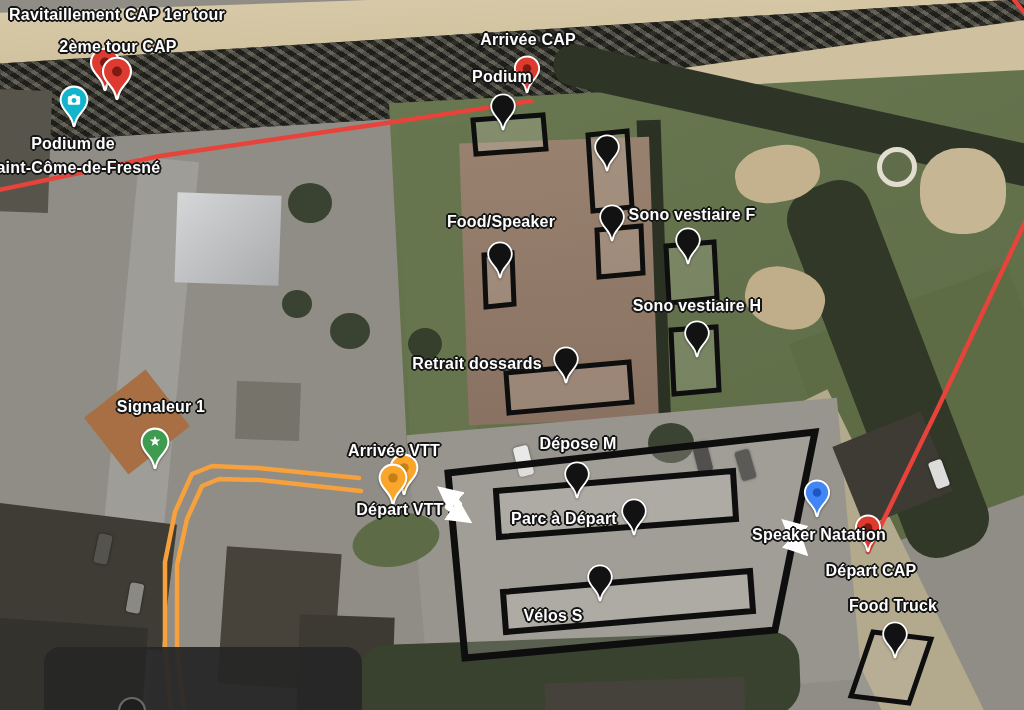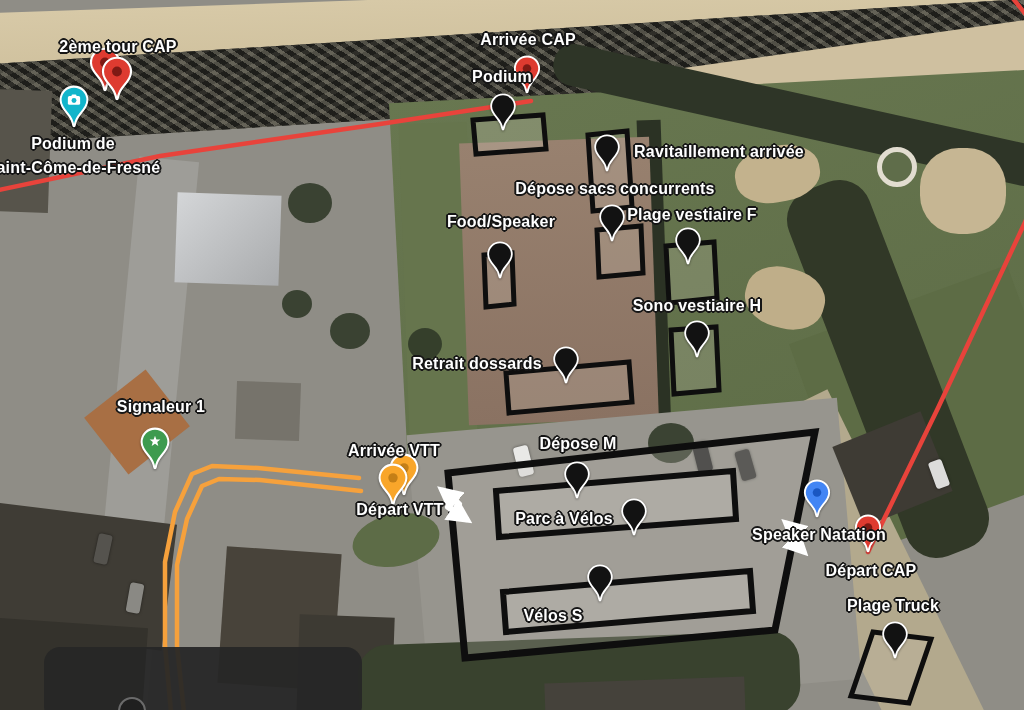--- a/index.html
+++ b/index.html
@@ -206,38 +206,37 @@
       <svg width="28" height="38" viewBox="0 0 30 42">
         <path d="M15 1.6 C7.7 1.6 1.9 7.4 1.9 14.7 C1.9 20 5 23.7 8.6 27.8 C11.3 30.9 13.5 34.2 14.3 39.5 C14.45 40.6 15.55 40.6 15.7 39.5 C16.5 34.2 18.7 30.9 21.4 27.8 C25 23.7 28.1 20 28.1 14.7 C28.1 7.4 22.3 1.6 15 1.6 Z" style="fill:var(--pin-black);stroke:#fff;stroke-width:2;"></path>
       </svg>
     </span>
   <span class="pin" style="left:895px;top:659px;">
       <svg width="28" height="38" viewBox="0 0 30 42">
         <path d="M15 1.6 C7.7 1.6 1.9 7.4 1.9 14.7 C1.9 20 5 23.7 8.6 27.8 C11.3 30.9 13.5 34.2 14.3 39.5 C14.45 40.6 15.55 40.6 15.7 39.5 C16.5 34.2 18.7 30.9 21.4 27.8 C25 23.7 28.1 20 28.1 14.7 C28.1 7.4 22.3 1.6 15 1.6 Z" style="fill:var(--pin-black);stroke:#fff;stroke-width:2;"></path>
       </svg>
     </span>
 
+  <div class="lbl" style="left:117px;top:15px;">Ravitaillement CAP 1er tour</div>
   <div class="lbl" style="left:118px;top:47px;">2ème tour CAP</div>
   <div class="lbl" style="left:528px;top:40px;">Arrivée CAP</div>
   <div class="lbl" style="left:502px;top:77px;">Podium</div>
   <div class="lbl" style="left:73px;top:144px;">Podium de</div>
   <div class="lbl" style="left:73px;top:168px;">Saint-Côme-de-Fresné</div>
-  <div class="lbl" style="left:719px;top:152px;">Ravitaillement arrivée</div>
-  <div class="lbl" style="left:615px;top:189px;">Dépose sacs concurrents</div>
-  <div class="lbl" style="left:692px;top:215px;">Plage vestiaire F</div>
+  <div class="lbl" style="left:692px;top:215px;">Sono vestiaire F</div>
   <div class="lbl" style="left:501px;top:222px;">Food/Speaker</div>
   <div class="lbl" style="left:697px;top:306px;">Sono vestiaire H</div>
   <div class="lbl" style="left:477px;top:364px;">Retrait dossards</div>
   <div class="lbl" style="left:161px;top:407px;">Signaleur 1</div>
   <div class="lbl" style="left:394px;top:451px;">Arrivée VTT</div>
   <div class="lbl" style="left:400px;top:510px;">Départ VTT</div>
   <div class="lbl" style="left:578px;top:444px;">Dépose M</div>
-  <div class="lbl" style="left:564px;top:519px;">Parc à Vélos</div>
+  <div class="lbl" style="left:564px;top:519px;">Parc à Départ</div>
   <div class="lbl" style="left:553px;top:616px;text-align:right;">Vélos S</div>
   <div class="lbl" style="left:819px;top:535px;">Speaker Natation</div>
   <div class="lbl" style="left:871px;top:571px;">Départ CAP</div>
-  <div class="lbl" style="left:893px;top:606px;">Plage Truck</div>
+  <div class="lbl" style="left:893px;top:606px;">Food Truck</div>
 
   <div class="callout">
     <span class="dot"></span>
   </div>
 
 </div>
 
 </body></html>

